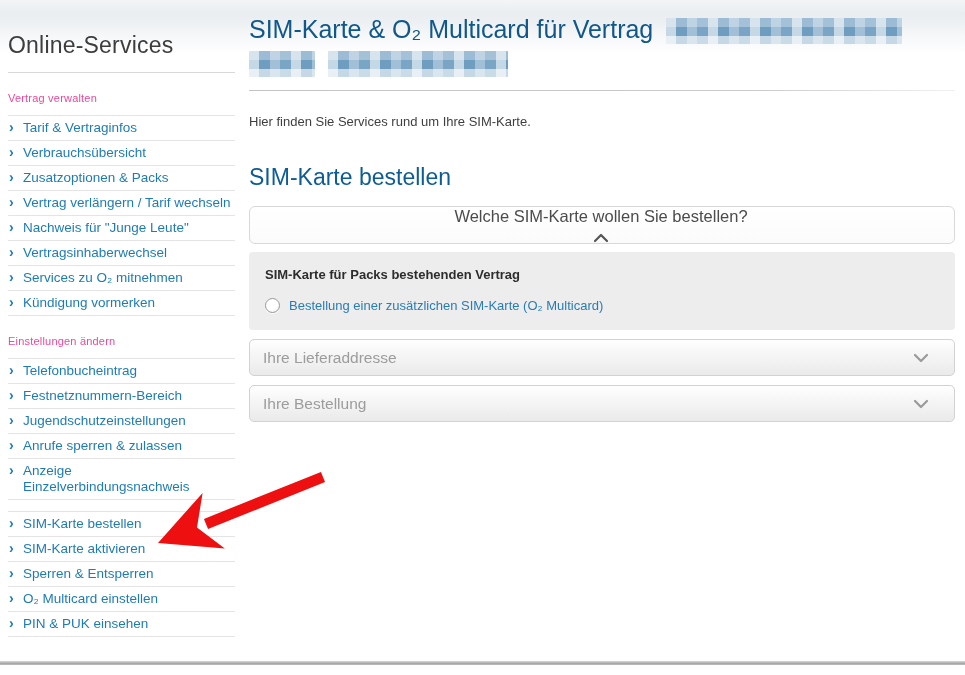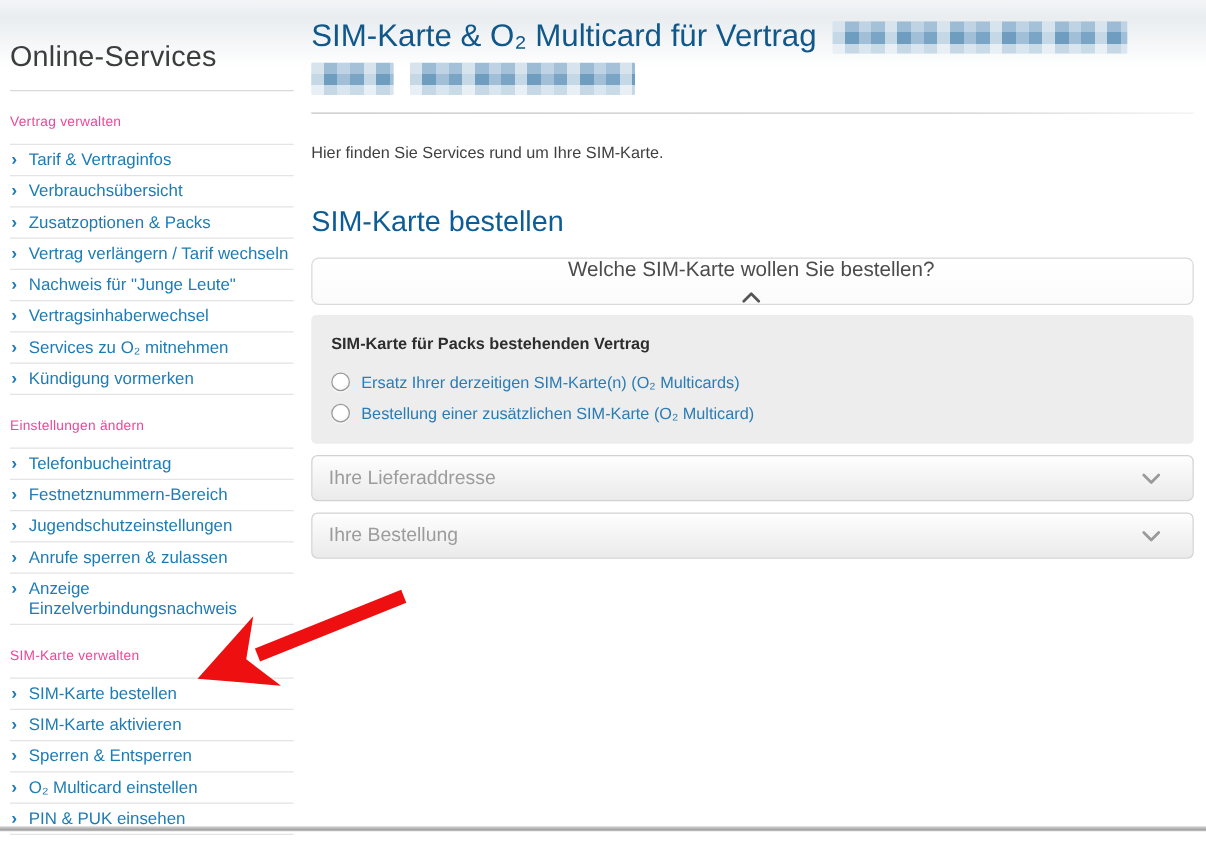--- a/index.html
+++ b/index.html
@@ -69,21 +69,20 @@
 
   <h3 class="sb-heading">Einstellungen ändern</h3>
   <ul class="sb-list">
     <li class="sb-item"><span class="sb-arr">›</span><span>Telefonbucheintrag</span></li>
     <li class="sb-item"><span class="sb-arr">›</span><span>Festnetznummern-Bereich</span></li>
     <li class="sb-item"><span class="sb-arr">›</span><span>Jugendschutzeinstellungen</span></li>
     <li class="sb-item"><span class="sb-arr">›</span><span>Anrufe sperren &amp; zulassen</span></li>
     <li class="sb-item"><span class="sb-arr">›</span><span>Anzeige Einzelverbindungsnachweis</span></li>
   </ul>
 
-  <h3 class="sb-heading">SIM-Karte verwalten</h3>
   <ul class="sb-list">
     <li class="sb-item"><span class="sb-arr">›</span><span>SIM-Karte bestellen</span></li>
     <li class="sb-item"><span class="sb-arr">›</span><span>SIM-Karte aktivieren</span></li>
     <li class="sb-item"><span class="sb-arr">›</span><span>Sperren &amp; Entsperren</span></li>
     <li class="sb-item"><span class="sb-arr">›</span><span>O₂ Multicard einstellen</span></li>
     <li class="sb-item"><span class="sb-arr">›</span><span>PIN &amp; PUK einsehen</span></li>
   </ul>
 </aside>
 
 <main class="main">
@@ -101,24 +100,20 @@
     <span>Welche SIM-Karte wollen Sie bestellen?</span>
     <svg class="chev" width="16" height="10" viewBox="0 0 16 10">
         <polyline points="2,8 8,2 14,8" fill="none" stroke="#555555" stroke-width="2.2" stroke-linecap="round" stroke-linejoin="round"></polyline>
       </svg>
   </div>
 
   <div class="gray-panel">
     <div class="gray-panel-title">SIM-Karte für Packs bestehenden Vertrag</div>
     <label class="radio-row">
       <span class="radio"></span>
-      <span>Ersatz Ihrer derzeitigen SIM-Karte(n) (O₂ Multicards)</span>
-    </label>
-    <label class="radio-row">
-      <span class="radio"></span>
       <span>Bestellung einer zusätzlichen SIM-Karte (O₂ Multicard)</span>
     </label>
   </div>
 
   <div class="acc-collapsed">
     <span>Ihre Lieferaddresse</span>
     <svg class="chev" width="16" height="10" viewBox="0 0 16 10">
         <polyline points="2,2 8,8 14,2" fill="none" stroke="#9a9a9a" stroke-width="2.2" stroke-linecap="round" stroke-linejoin="round"></polyline>
       </svg>
   </div>

